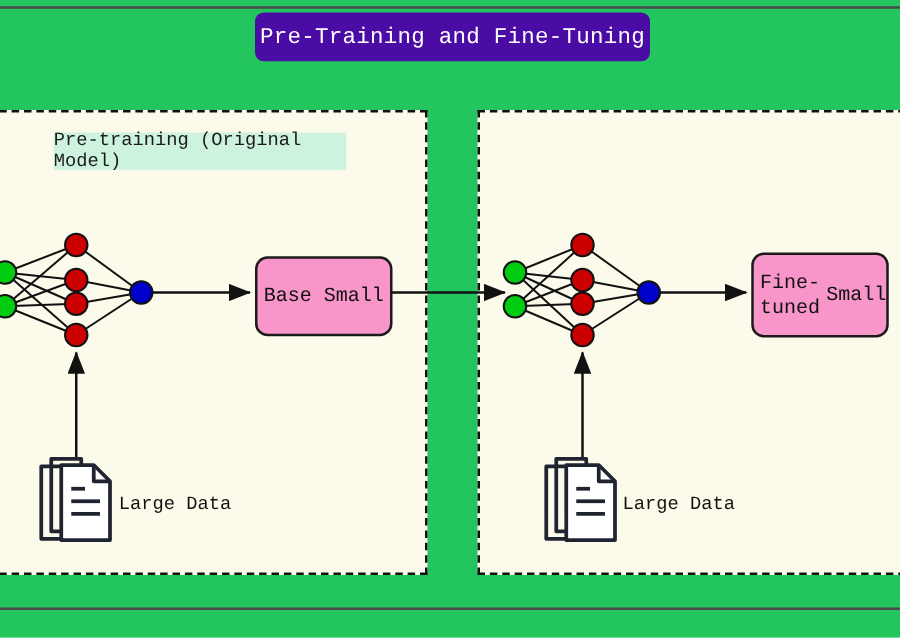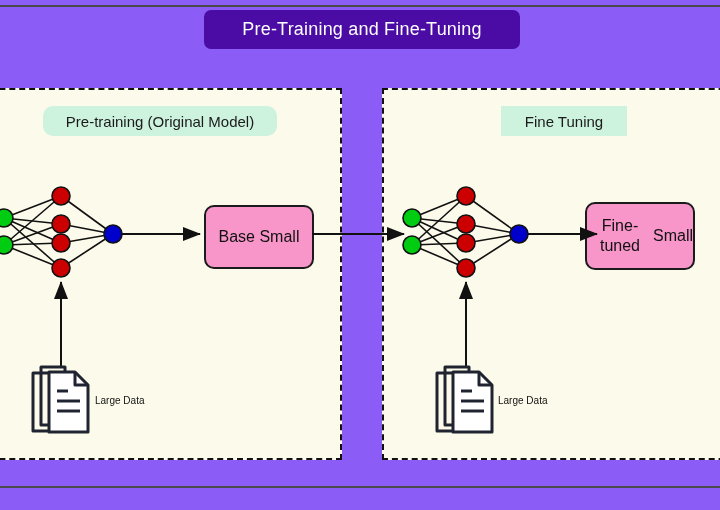--- a/index.html
+++ b/index.html
@@ -2,21 +2,21 @@
 <html><head>
 <meta charset="utf-8">
 <style>
   html,body{margin:0;padding:0;}
   body{
     width:720px;height:510px;
     background:#ffffff;
     font-family:"Liberation Sans","DejaVu Sans",sans-serif;
     overflow:hidden;
   }
-  #canvas{position:relative;width:720px;height:510px;background:#8b5cf6;}
+  #canvas{position:relative;width:720px;height:510px;background:#22c55e;font-family:Liberation Mono, monospace;}
 
   
   .frame-rule{position:absolute;left:0;width:720px;height:2px;background:#4a4a4a;}
   #rule-top{top:5px;}
   #rule-bottom{top:486px;}
 
   
   #title-pill{
     position:absolute;left:204px;top:10px;width:316px;height:39px;
     background:#4b0ba5;border-radius:7px;
@@ -33,58 +33,57 @@
   #panel-pretrain{left:-60px;width:398px;}
   #panel-finetune{left:382px;width:398px;}
 
   
   .phase-label{
     position:absolute;height:30px;
     background:#cdf2de;
     display:flex;align-items:center;justify-content:center;
     font-size:15px;color:#1b1b1b;
   }
-  #label-pretrain{left:43px;top:106px;width:234px;border-radius:10px;}
+  #label-pretrain{left:43px;top:106px;width:234px;}
   #label-finetune{left:501px;top:106px;width:126px;}
 
   
   .model-box{
     position:absolute;
     background:#f895c9;border:2px solid #1b1b1b;border-radius:10px;
     display:flex;align-items:center;justify-content:center;
     text-align:center;font-size:16px;color:#111111;line-height:1.25;
   }
   #box-base{left:204px;top:205px;width:106px;height:60px;}
-  #box-finetuned{left:585px;top:202px;width:106px;height:64px;}
+  #box-finetuned{left:601px;top:202px;width:106px;height:64px;}
 
   
   #art{position:absolute;left:0;top:0;width:720px;height:510px;}
 
   
   .data-caption{
-    position:absolute;font-size:10px;color:#111111;white-space:nowrap;
+    position:absolute;font-size:15px;color:#111111;white-space:nowrap;
   }
   #cap-large{left:95px;top:395px;}
   #cap-small{left:498px;top:395px;}
 </style>
 </head>
 <body>
 
 <div id="canvas">
 
   <div class="frame-rule" id="rule-top"></div>
   <div class="frame-rule" id="rule-bottom"></div>
 
   <div id="panel-pretrain" class="panel"></div>
   <div id="panel-finetune" class="panel"></div>
 
   <div id="title-pill">Pre-Training and Fine-Tuning</div>
 
   <div id="label-pretrain" class="phase-label">Pre-training (Original Model)</div>
-  <div id="label-finetune" class="phase-label">Fine Tuning</div>
 
   <div id="box-base" class="model-box">Base Small</div>
 
   <div id="box-finetuned" class="model-box">
     <span>Fine-tuned</span>
       <br>
     <span>Small</span>
   </div>
 
   <div class="data-caption" id="cap-large">Large Data</div>

